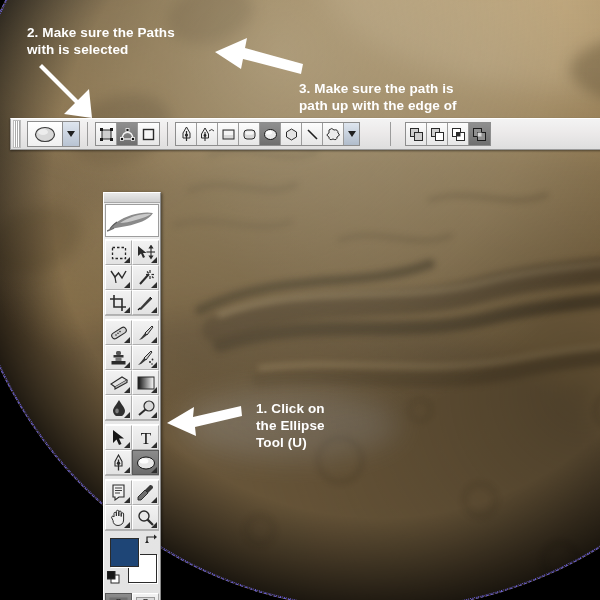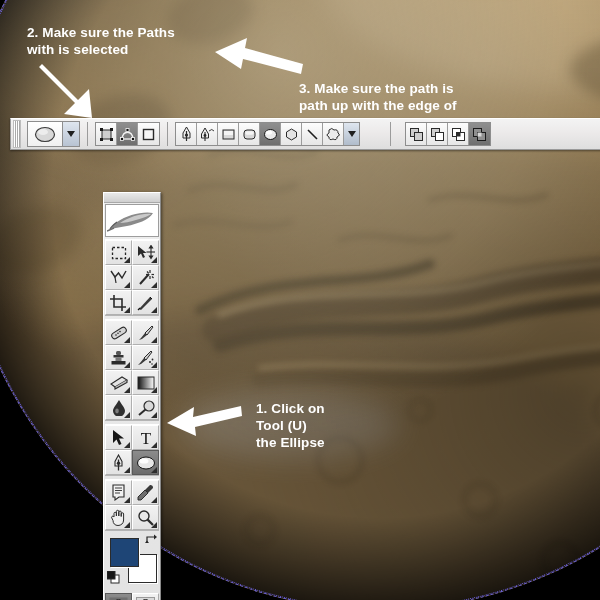--- a/index.html
+++ b/index.html
@@ -213,22 +213,22 @@
   <div class="anno" id="anno3">
     <div>3. Make sure the path is</div>
     <div>path up with the edge of</div>
   </div>
   <svg class="arrow" style="left:213px;top:38px;width:92px;height:40px;" viewBox="0 0 92 40">
     <polygon points="2,14 34,0 32,10 90,26 88,36 30,21 28,31" fill="#ffffff"></polygon>
   </svg>
 
   <div class="anno" id="anno1">
     <div>1. Click on</div>
+    <div>the Ellipse</div>
     <div>Tool (U)</div>
-    <div>the Ellipse</div>
   </div>
   <svg class="arrow" style="left:166px;top:404px;width:76px;height:32px;" viewBox="0 0 76 32">
     <polygon points="1,19 28,3 27,13 75,2 76,12 29,23 30,32" fill="#ffffff"></polygon>
   </svg>
 
   <div id="optbar">
     <div class="grip"></div>
 
     <div class="toolpreview">
       <div class="pv">

